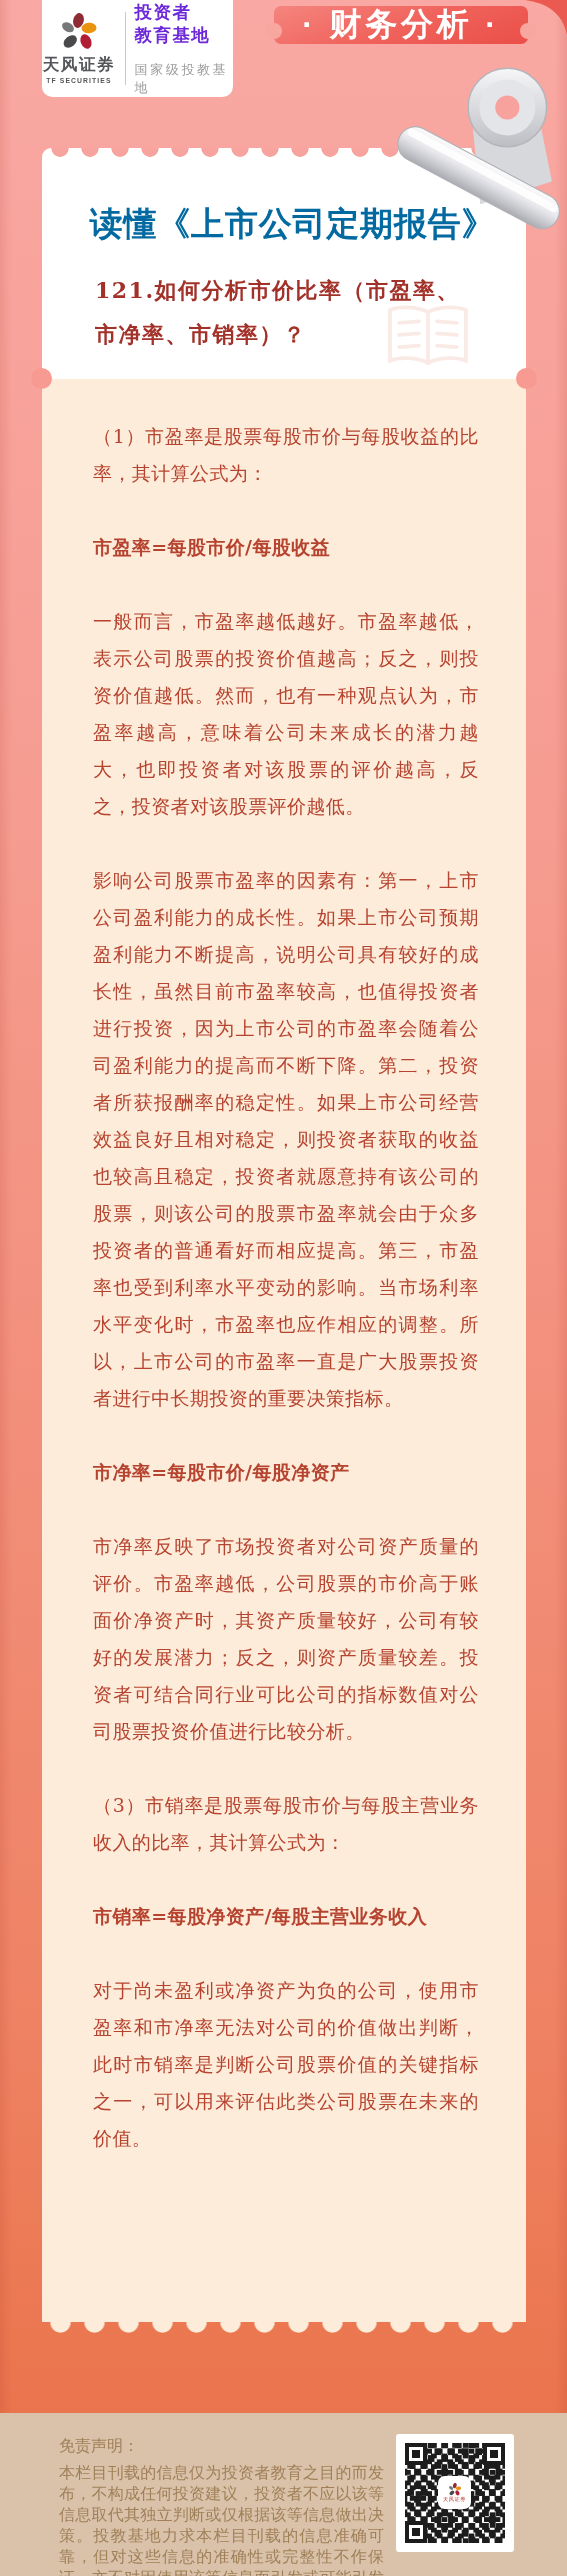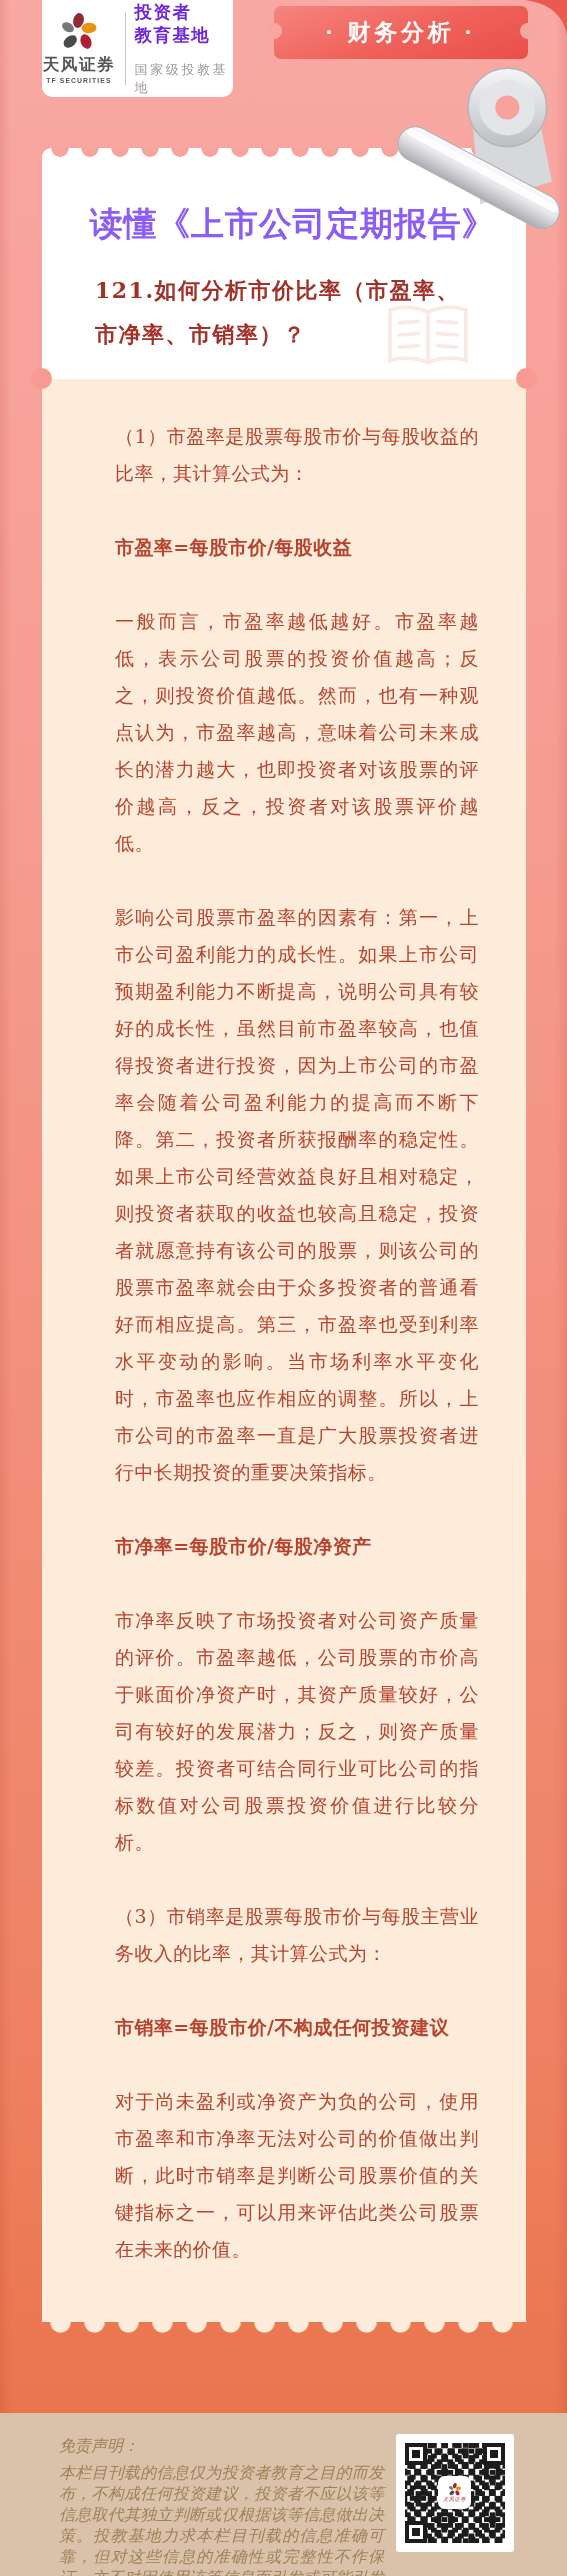--- a/index.html
+++ b/index.html
@@ -14,58 +14,58 @@
     border-radius:0 0 10.6px 10.6px;display:flex;align-items:center;justify-content:center;gap:9px;}
   .brand-left{display:flex;flex-direction:column;align-items:center;width:82px;}
   .brand-cn{font-size:16.6px;font-weight:bold;color:#55565a;letter-spacing:1.5px;margin-top:1.5px;}
   .brand-en{font-size:6.8px;font-weight:bold;color:#55565a;letter-spacing:1.1px;margin-top:1.5px;}
   .brand-divider{width:0.8px;height:73px;background:#c9c9c9;}
   .brand-right{display:flex;flex-direction:column;justify-content:center;}
   .org-line{font-size:17.4px;font-weight:bold;color:#6d28d9;letter-spacing:1.5px;line-height:23px;}
   .org-sub{font-size:13px;color:#9b9b9b;letter-spacing:2.6px;margin-top:14px;}
 
   
-  .banner{position:absolute;left:274px;top:6px;width:254px;height:53px;border-radius:6.8px;
+  .banner{position:absolute;left:274px;top:6px;width:254px;height:38px;border-radius:6.8px;
     background:linear-gradient(160deg,#f5857f 0%,#ef615a 55%,#ea4f48 100%);
     display:flex;align-items:center;justify-content:center;
-    color:#fff;font-size:23px;font-weight:bold;letter-spacing:3.8px;}
+    color:#fff;font-size:32px;font-weight:bold;letter-spacing:3.8px;}
   .banner .notch{position:absolute;width:16.6px;height:16.6px;border-radius:50%;background:#f8a6a0;top:16.6px;}
   .banner .notch.l{left:-8.3px;} .banner .notch.r{right:-8.3px;}
 
   .corner-ribbon{position:absolute;right:0;top:0;}
 
   
   .card{position:absolute;left:42px;top:148px;width:484px;}
   .card-white{position:relative;background:#ffffff;height:231px;border-radius:9px 9px 0 0;overflow:hidden;}
   .scallop-top{position:absolute;top:0;left:0;right:0;height:9.8px;
     background-image:radial-gradient(circle 9px at 50% 0px,#f7a49e 8.3px,rgba(0,0,0,0) 9px);
     background-size:30px 9.8px;background-repeat:repeat-x;background-position:3px 0;}
   .main-title{margin:0;position:absolute;left:17px;right:0;top:54px;text-align:center;
-    font-size:33px;font-weight:800;color:#8b5cf6;letter-spacing:0.8px;font-family:"Liberation Sans","DejaVu Sans",sans-serif;}
+    font-size:33px;font-weight:800;color:#0369a1;letter-spacing:0.8px;font-family:"Liberation Sans","DejaVu Sans",sans-serif;}
   .question{margin:0;position:absolute;left:53px;top:120px;width:387px;
     font-family:"DejaVu Serif","Liberation Serif",serif;
     font-size:22px;line-height:44px;color:#a23129;letter-spacing:1.5px;font-weight:bold;}
   .book-mark{position:absolute;right:54px;bottom:9px;opacity:0.55;}
 
   .junction-notch{position:absolute;width:21px;height:21px;border-radius:50%;background:#f69a92;top:220px;z-index:4;}
   .junction-notch.l{left:-10.6px;} .junction-notch.r{right:-10.6px;}
 
-  .card-cream{background:#fdecd9;padding:39px 47px 0 73px;min-height:1943px;box-sizing:border-box;}
+  .card-cream{background:#fdecd9;padding:39px 47px 0 51px;min-height:1943px;box-sizing:border-box;}
   .para{margin:0 0 37px 0;font-family:"DejaVu Serif","Liberation Serif",serif;
     font-size:19px;line-height:37px;color:#b6432f;text-align:justify;letter-spacing:0.4px;}
   .para.formula{font-weight:bold;}
   .scallop-bottom{height:10.6px;
     background-image:radial-gradient(circle 10.6px at 50% 0px,#fdecd9 9.8px,rgba(0,0,0,0) 10.6px);
     background-size:34px 10.6px;background-repeat:repeat-x;background-position:1.5px 0;}
 
   
   .clip{position:absolute;left:382px;top:34px;z-index:6;}
 
   
-  .footer{position:absolute;left:0;bottom:0;width:567px;height:163px;background:#d9c2a9;font-style:italic;}
+  .footer{position:absolute;left:0;bottom:0;width:567px;height:163px;background:#d9c2a9;}
   .disclaimer{position:absolute;left:59px;top:21px;width:325px;color:#a08059;}
   .disclaimer-title{margin:0 0 4.5px 0;font-size:16px;line-height:23px;}
   .disclaimer-text{margin:0;font-size:16px;line-height:21px;text-align:justify;}
   .qr-box{position:absolute;left:396px;top:21px;width:118px;height:118px;background:#fff;border-radius:3px;}
   .qr-noise{position:absolute;left:9px;top:9px;width:100px;height:100px;background-color:#fff;
     background:
       repeating-conic-gradient(#1c1c1c 0% 25%, rgba(0,0,0,0) 25% 50%) 0px 0px / 10.6px 10.6px,
       repeating-conic-gradient(rgba(0,0,0,0) 0% 25%, #1c1c1c 25% 50%) 2.3px 5.3px / 13.6px 13.6px;}
   .finder{position:absolute;width:13.6px;height:13.6px;background:#1c1c1c;border:4.5px solid #1c1c1c;box-shadow:inset 0 0 0 3px #fff;}
   .finder.tl{left:9px;top:9px;} .finder.tr{right:9px;top:9px;} .finder.bl{left:9px;bottom:9px;}
@@ -155,21 +155,21 @@
     <div class="junction-notch l"></div>
     <div class="junction-notch r"></div>
     <div class="card-cream">
         <p class="para">（1）市盈率是股票每股市价与每股收益的比率，其计算公式为：</p>
         <p class="para formula">市盈率=每股市价/每股收益</p>
         <p class="para">一般而言，市盈率越低越好。市盈率越低，表示公司股票的投资价值越高；反之，则投资价值越低。然而，也有一种观点认为，市盈率越高，意味着公司未来成长的潜力越大，也即投资者对该股票的评价越高，反之，投资者对该股票评价越低。</p>
         <p class="para">影响公司股票市盈率的因素有：第一，上市公司盈利能力的成长性。如果上市公司预期盈利能力不断提高，说明公司具有较好的成长性，虽然目前市盈率较高，也值得投资者进行投资，因为上市公司的市盈率会随着公司盈利能力的提高而不断下降。第二，投资者所获报酬率的稳定性。如果上市公司经营效益良好且相对稳定，则投资者获取的收益也较高且稳定，投资者就愿意持有该公司的股票，则该公司的股票市盈率就会由于众多投资者的普通看好而相应提高。第三，市盈率也受到利率水平变动的影响。当市场利率水平变化时，市盈率也应作相应的调整。所以，上市公司的市盈率一直是广大股票投资者进行中长期投资的重要决策指标。</p>
         <p class="para formula">市净率=每股市价/每股净资产</p>
         <p class="para">市净率反映了市场投资者对公司资产质量的评价。市盈率越低，公司股票的市价高于账面价净资产时，其资产质量较好，公司有较好的发展潜力；反之，则资产质量较差。投资者可结合同行业可比公司的指标数值对公司股票投资价值进行比较分析。</p>
         <p class="para">（3）市销率是股票每股市价与每股主营业务收入的比率，其计算公式为：</p>
-        <p class="para formula">市销率=每股市价/不构成任何投资建议</p>
+        <p class="para formula">市销率=每股净资产/每股主营业务收入</p>
         <p class="para">对于尚未盈利或净资产为负的公司，使用市盈率和市净率无法对公司的价值做出判断，此时市销率是判断公司股票价值的关键指标之一，可以用来评估此类公司股票在未来的价值。</p>
       </div>
     <div class="scallop-bottom"></div>
   </div>
 
   <div class="footer">
     <div class="disclaimer">
       <p class="disclaimer-title">免责声明：</p>
       <p class="disclaimer-text">本栏目刊载的信息仅为投资者教育之目的而发布，不构成任何投资建议，投资者不应以该等信息取代其独立判断或仅根据该等信息做出决策。投教基地力求本栏目刊载的信息准确可靠，但对这些信息的准确性或完整性不作保证，亦不对因使用该等信息而引发或可能引发的损失承担任何责任。</p>
     </div>

